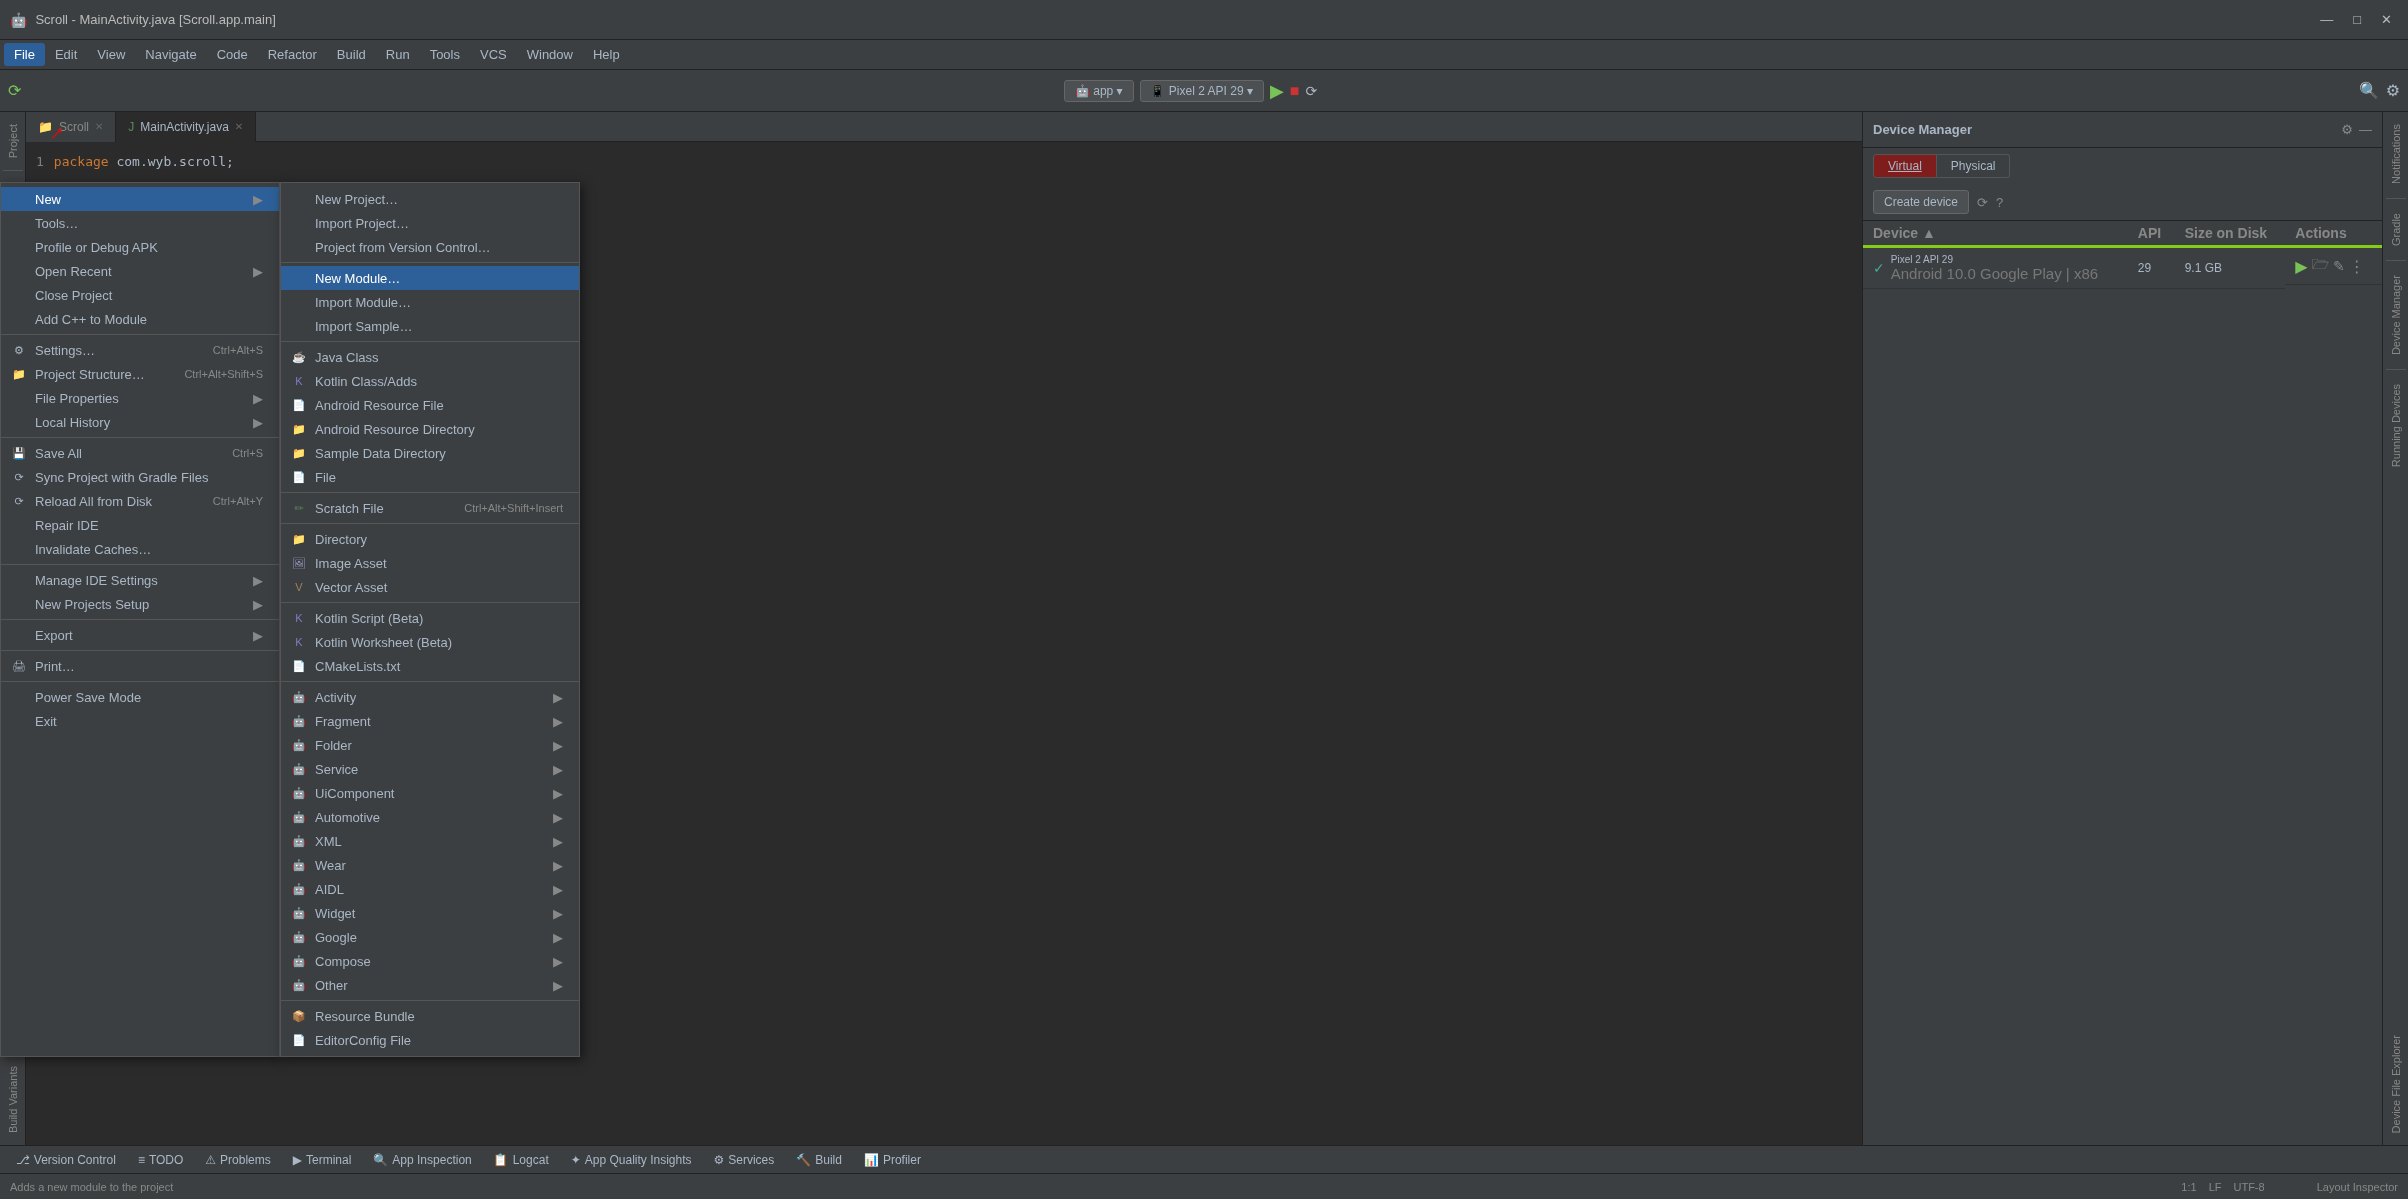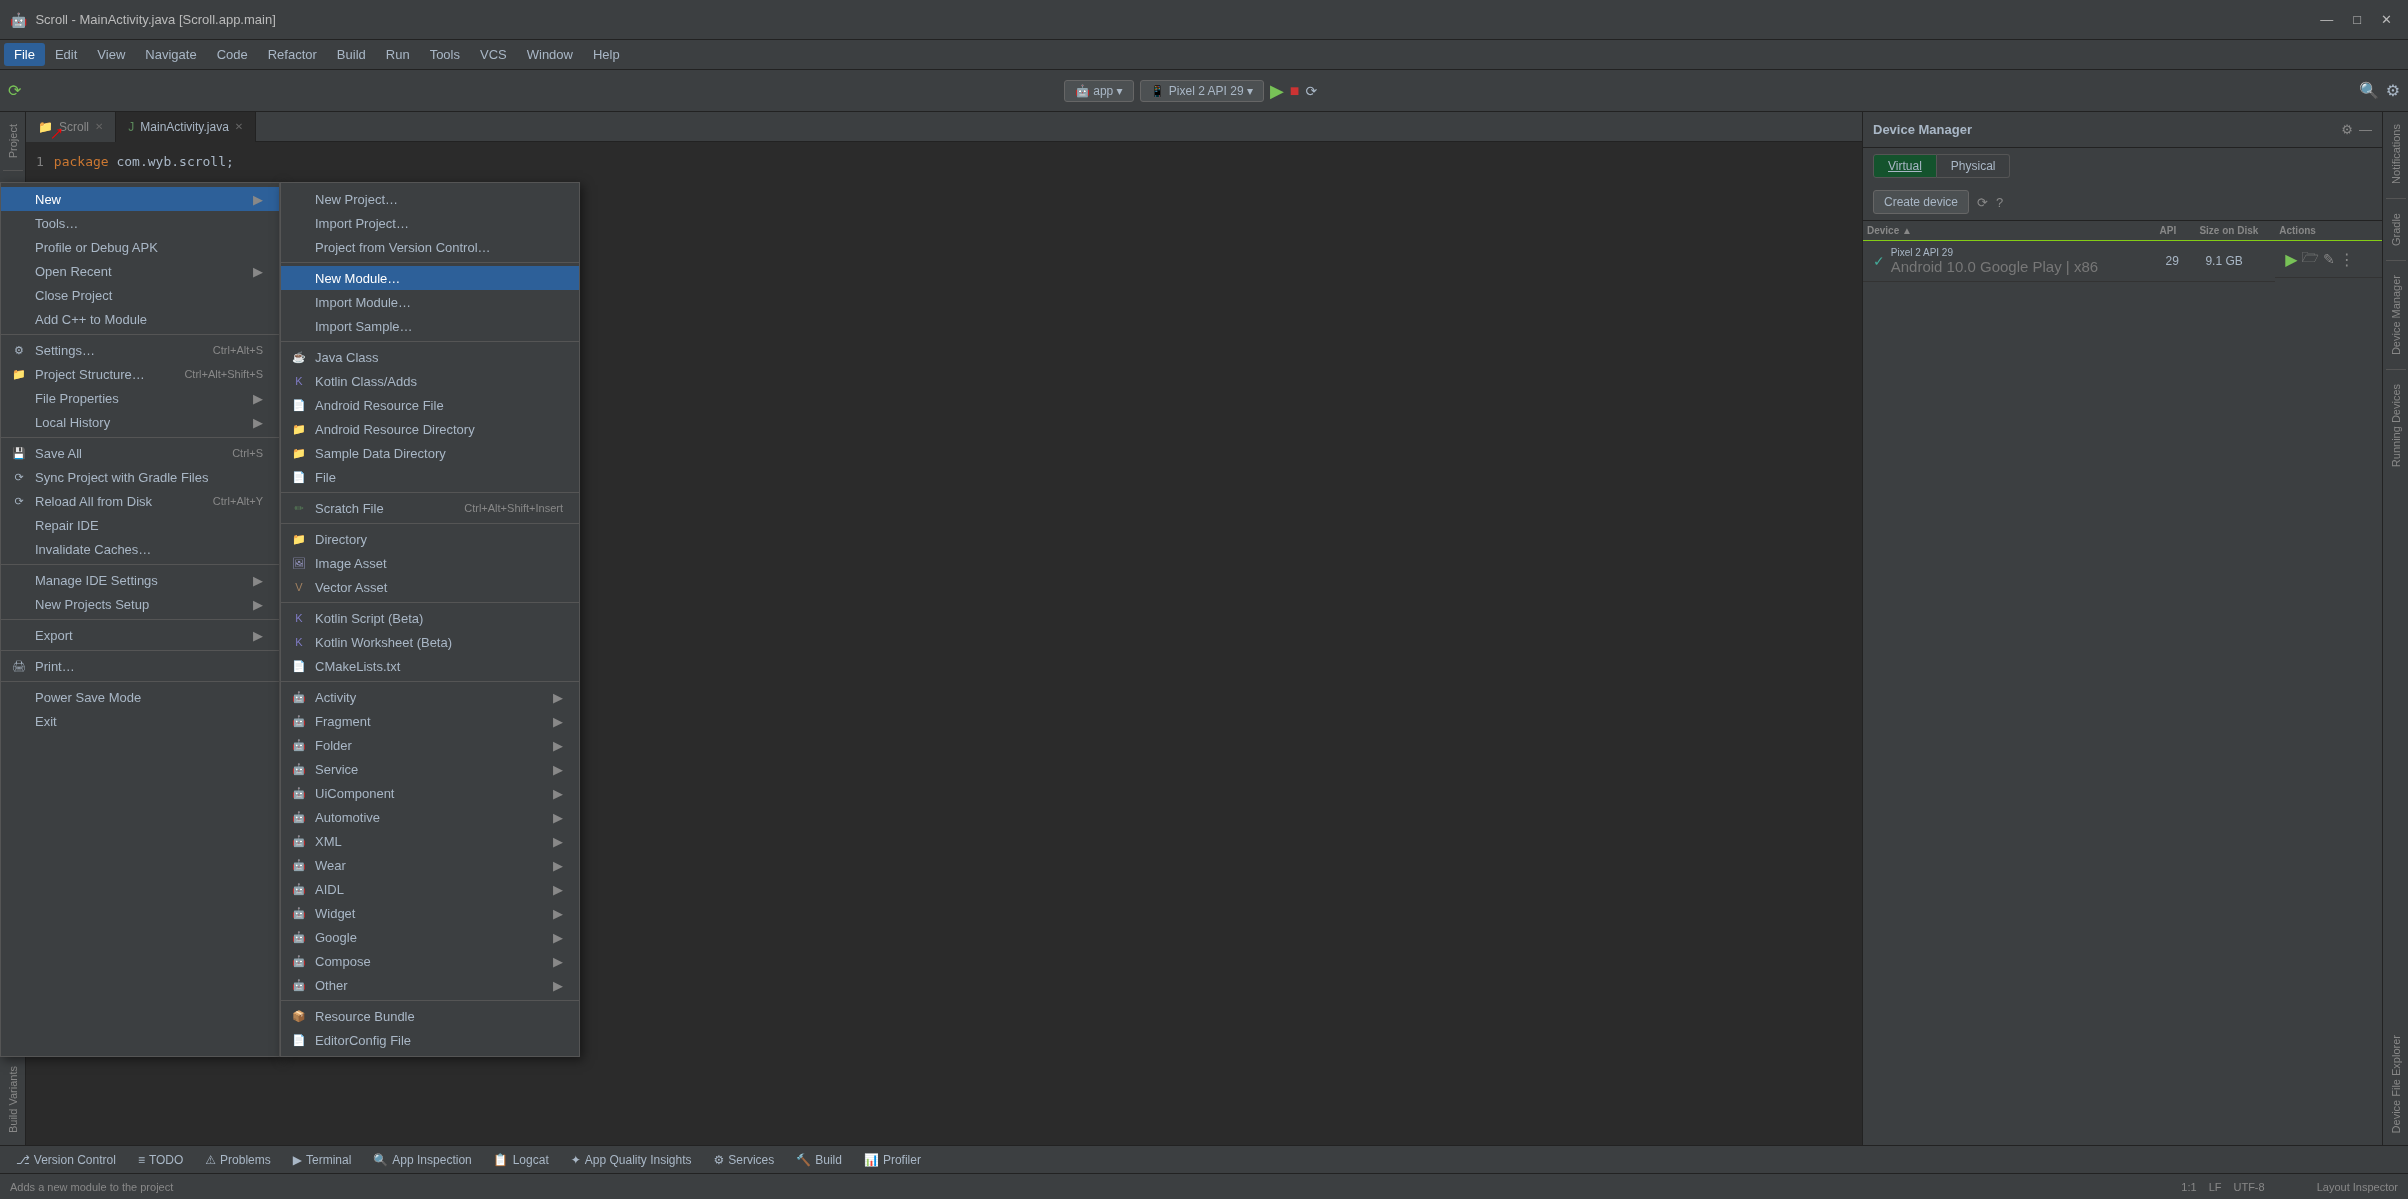--- a/index.html
+++ b/index.html
@@ -121,21 +121,21 @@
       padding: 6px 10px;
     }
     .dm-tab {
       padding: 4px 14px;
       border: 1px solid #555;
       cursor: pointer;
       font-size: 12px;
       color: #a9b7c6;
     }
     .dm-tab.active {
-      background: #14532d;
+      background: #7f1d1d;
       text-decoration: underline;
     }
     .dm-tab:first-child { border-radius: 3px 0 0 3px; }
     .dm-tab:last-child { border-radius: 0 3px 3px 0; border-left: none; }
 
     .device-toolbar {
       display: flex;
       align-items: center;
       gap: 8px;
       padding: 6px 10px;
@@ -147,24 +147,24 @@
       color: #a9b7c6;
       padding: 4px 10px;
       font-size: 12px;
       cursor: pointer;
       border-radius: 3px;
     }
 
     .device-table { width: 100%; border-collapse: collapse; }
     .device-table th {
       text-align: left;
-      padding: 4px 4px;
+      padding: 4px 10px;
       color: #888;
-      font-size: 10px;
-      border-bottom: 1px solid #84cc16;
+      font-size: 14px;
+      border-bottom: 3px solid #84cc16;
     }
     .device-table td {
       padding: 6px 10px;
       font-size: 12px;
       border-bottom: 1px solid #333;
     }
 
     
     .bottom-tabs {
       height: 28px;

